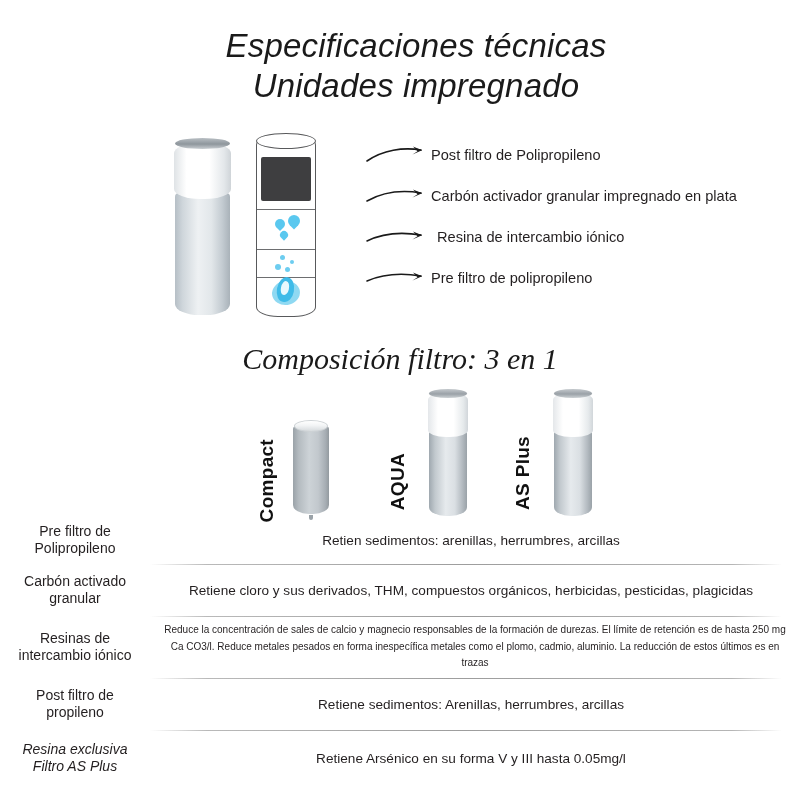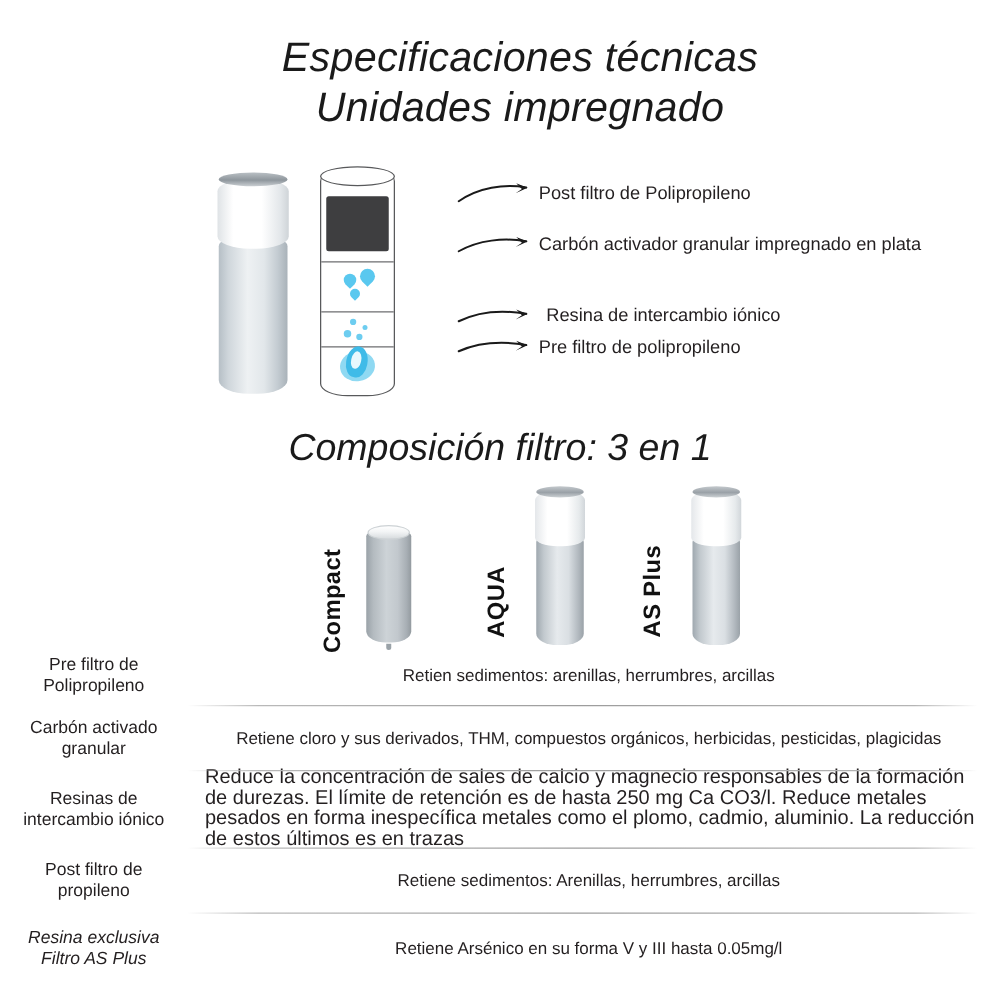--- a/index.html
+++ b/index.html
@@ -38,20 +38,21 @@
   .section-heading {
     position: absolute;
     left: 0;
     top: 340px;
     width: 800px;
     text-align: center;
     font-style: italic;
     font-size: 30px;
     line-height: 38px;
     color: #1a1a1a;
+    font-family: Liberation Serif, serif;
   }
 
   
   .illus {
     position: absolute;
     left: 160px;
     top: 125px;
     width: 200px;
     height: 200px;
   }
@@ -194,21 +195,21 @@
     flex: 0 0 66px;
   }
   .callout .ctext {
     font-size: 14.6px;
     line-height: 18px;
     color: #231f20;
     white-space: nowrap;
   }
   .callout.c0 { top: 0px; }
   .callout.c1 { top: 41px; }
-  .callout.c2 { top: 82px; margin-top: 16px; }
+  .callout.c2 { top: 82px; }
   .callout.c3 { top: 123px; }
   .callout.c2 .ctext { padding-left: 6px; }
 
   
   .products {
     position: absolute;
     left: 0;
     top: 386px;
     width: 800px;
     height: 140px;
@@ -334,24 +335,24 @@
   .spec-content {
     flex: 1 1 auto;
     text-align: center;
     font-size: 13.6px;
     line-height: 17px;
     color: #231f20;
     padding: 0 14px 0 6px;
     box-sizing: border-box;
   }
   .spec-content.just {
-    text-align: left;
+    text-align: center;
     padding-left: 14px;
     line-height: 16.5px;
-    font-size: 16px;
+    font-size: 10px;
   }
   .r0 { height: 48px; }
   .r1 { height: 52px; }
   .r2 { height: 62px; }
   .r3 { height: 52px; }
   .r4 { height: 56px; }
 </style>
 </head>
 <body>
 

